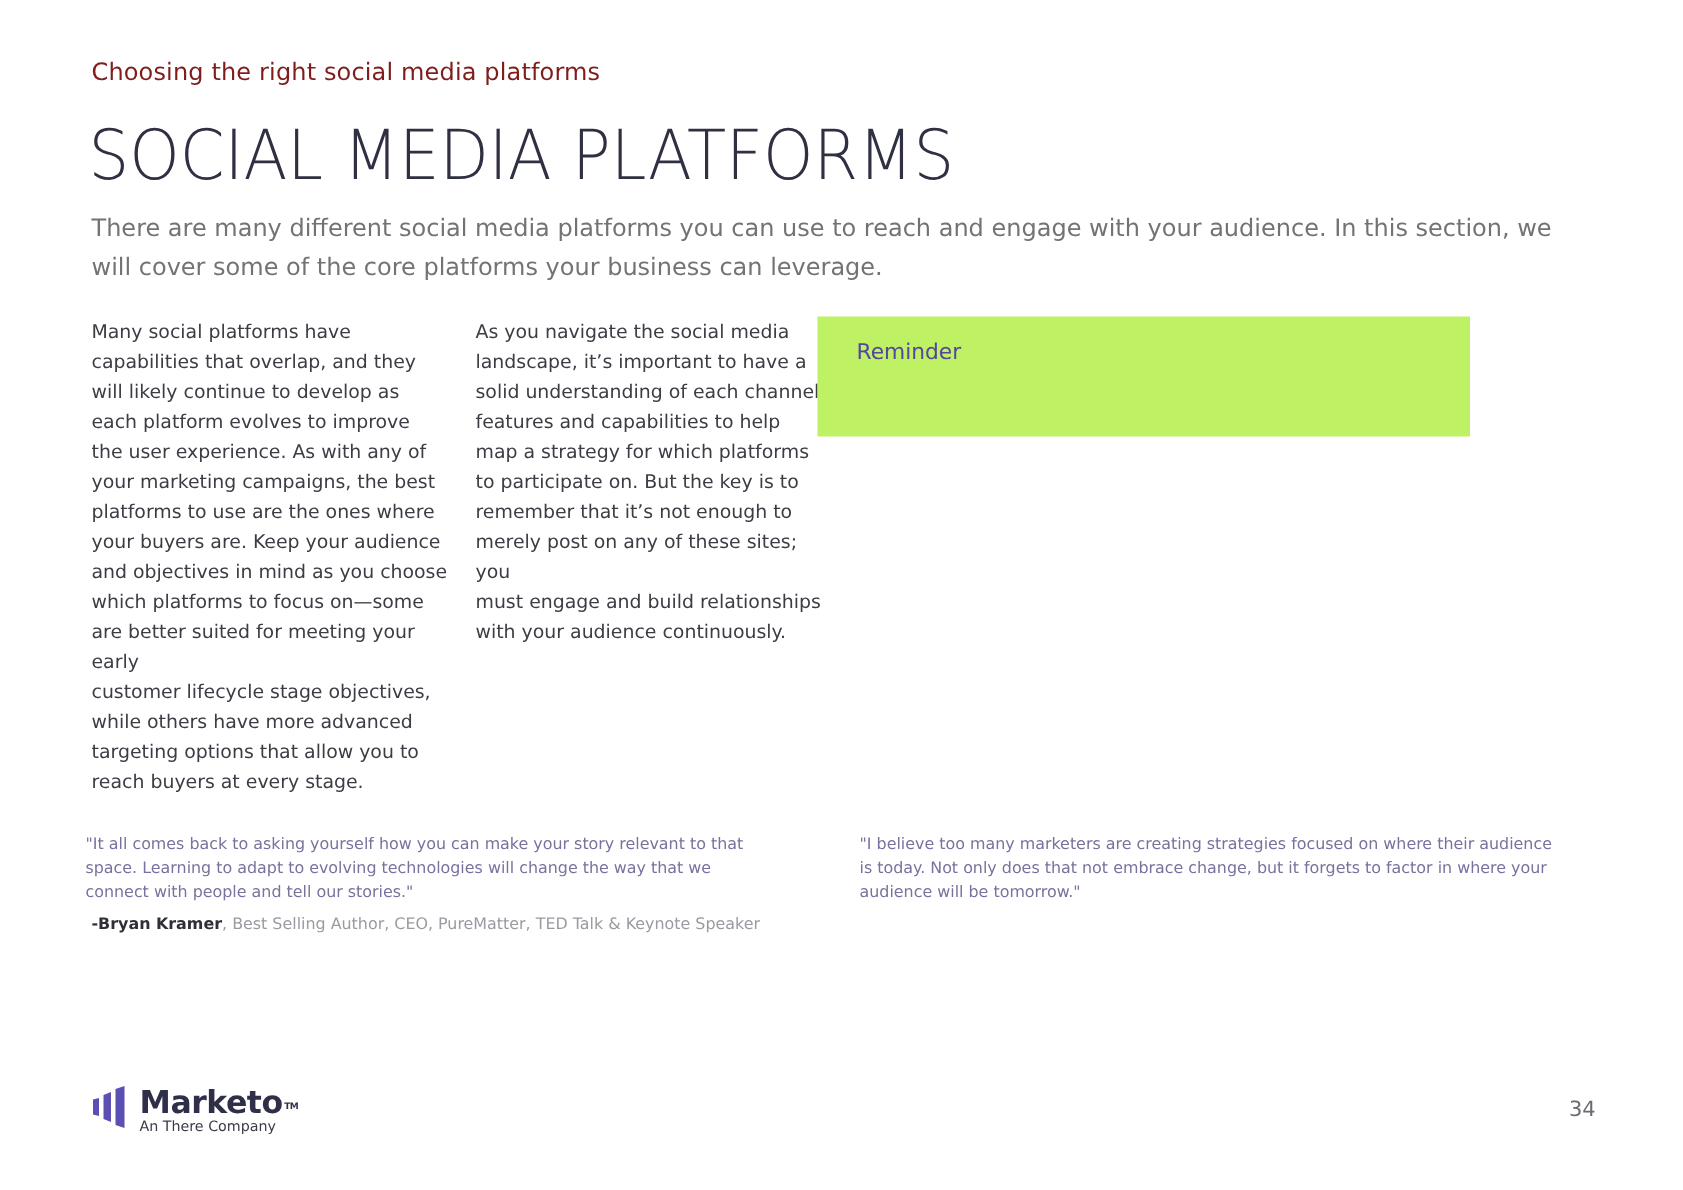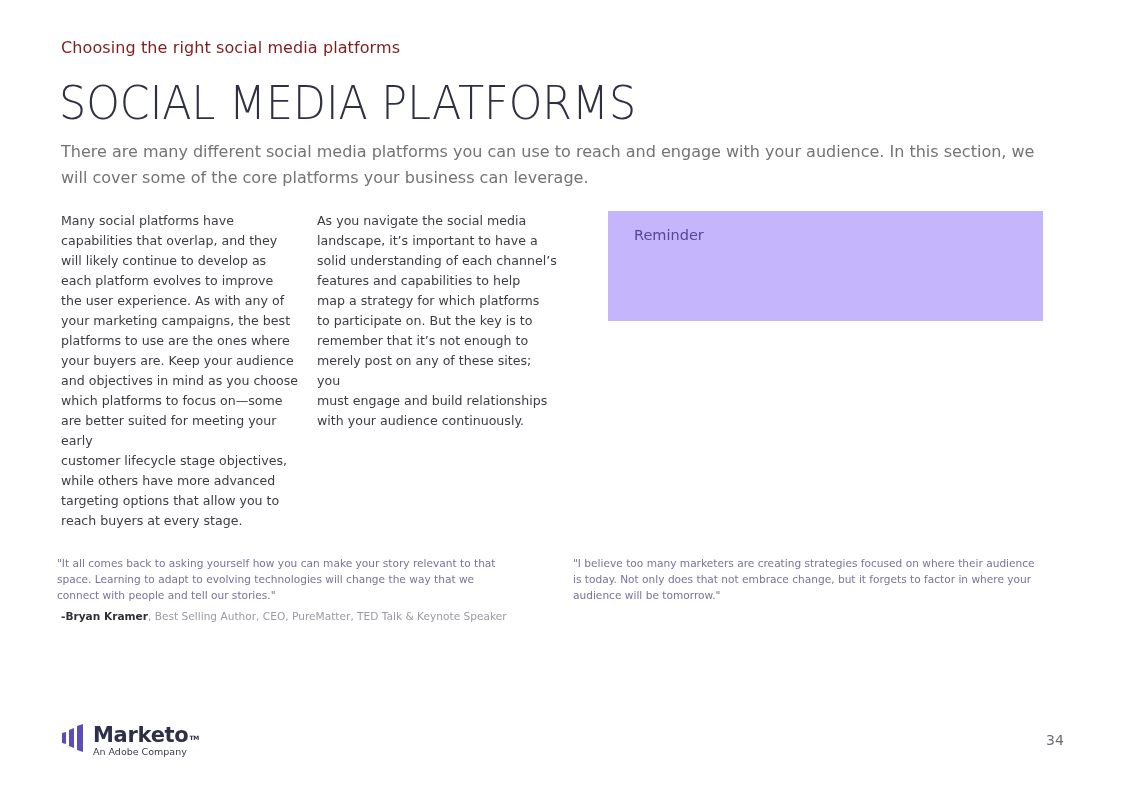--- a/index.html
+++ b/index.html
@@ -8,21 +8,21 @@
 
     .eyebrow { position: absolute; left: 61px; top: 38px; font-size: 16px; color: #7f1d1d; letter-spacing: 0.1px; font-weight: normal; }
     .title { position: absolute; left: 59px; top: 76px; font-family: "DejaVu Sans", sans-serif; font-weight: 200; font-size: 46px; color: #2f3042; letter-spacing: 0px; transform: scaleX(0.93); transform-origin: left top; -webkit-text-stroke: 0; font-stretch: condensed; }
     .intro { position: absolute; left: 61px; top: 139px; width: 990px; font-size: 16px; line-height: 26px; color: #737373; }
 
     .col { position: absolute; top: 211px; font-size: 12.6px; line-height: 20px; color: #3c3c44; }
     .col1 { left: 61px; width: 240px; }
     .col2 { left: 317px; width: 240px; }
     .col p { white-space: pre-line; }
 
-    .reminder { position: absolute; left: 608px; top: 211px; width: 435px; height: 110px; background: #c4b5fd; padding: 16px 26px 0 26px; }
+    .reminder { position: absolute; left: 545px; top: 211px; width: 435px; height: 80px; background: #bef264; padding: 16px 26px 0 26px; }
     .reminder-title { font-size: 14.5px; color: #55469c; margin-bottom: 9px; }
     .reminder-body { font-size: 9.6px; line-height: 16px; color: #4b4b55; white-space: pre-line; }
 
     .quote { position: absolute; top: 555px; font-size: 10.6px; line-height: 16px; color: #7a719e; }
     .quote1 { left: 57px; width: 470px; }
     .quote2 { left: 573px; width: 480px; }
     .quote-text { white-space: pre-line; }
     .quote-attr { margin-top: 5px; padding-left: 4px; font-size: 10.6px; color: #9a9aa2; }
     .quote-author { color: #2f2f38; }
 
@@ -94,17 +94,17 @@
 <div class="logo">
   <div class="logo-mark">
     <svg width="28" height="28" viewBox="0 0 28 28">
       <polygon points="1,9 5,8 5,20 1,19" fill="#5c4fb3"></polygon>
       <polygon points="8,6 13,4 13,24 8,22" fill="#5c4fb3"></polygon>
       <polygon points="16,2 22,0 22,28 16,26" fill="#5c4fb3"></polygon>
     </svg>
   </div>
   <div class="logo-word">
     <div class="logo-name"><span>Marketo</span><sup>TM</sup></div>
-    <div class="logo-sub" style="margin-left:0;">An Adobe Company</div>
+    <div class="logo-sub" style="margin-left:0;">An There Company</div>
   </div>
 </div>
 
 <div class="page-num">34</div>
 
 </body></html>

